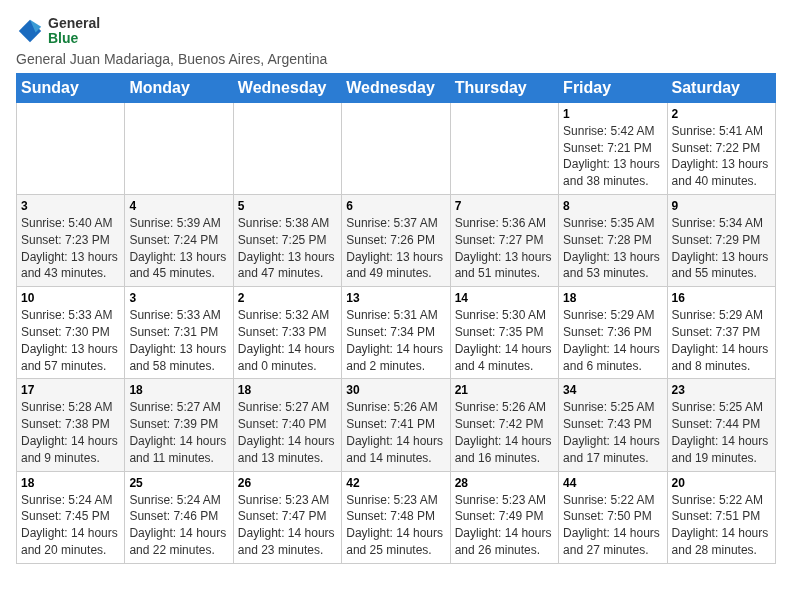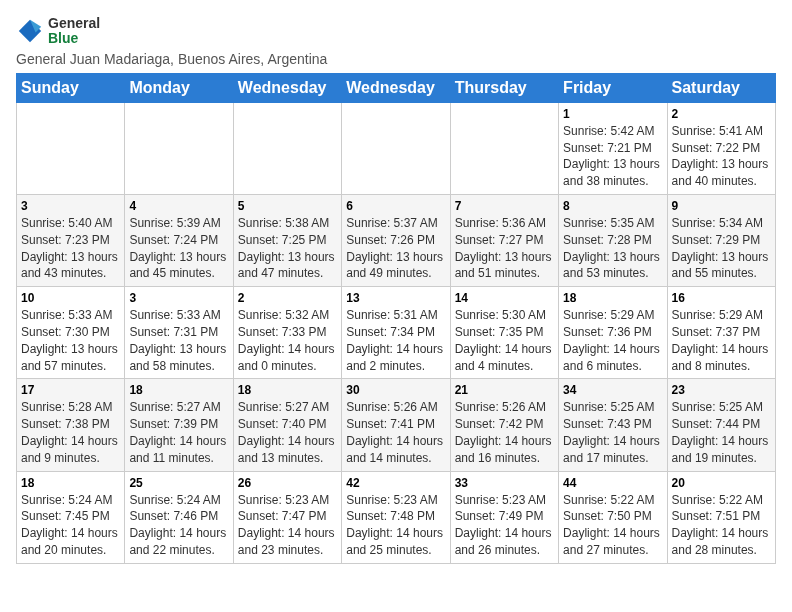--- a/index.html
+++ b/index.html
@@ -231,21 +231,21 @@
         </td>
         <td>
           <span class="day-num">26</span>
           <div class="day-info">Sunrise: 5:23 AM<br>Sunset: 7:47 PM<br>Daylight: 14 hours and 23 minutes.</div>
         </td>
         <td>
           <span class="day-num">42</span>
           <div class="day-info">Sunrise: 5:23 AM<br>Sunset: 7:48 PM<br>Daylight: 14 hours and 25 minutes.</div>
         </td>
         <td>
-          <span class="day-num">33</span>
+          <span class="day-num">28</span>
           <div class="day-info">Sunrise: 5:23 AM<br>Sunset: 7:49 PM<br>Daylight: 14 hours and 26 minutes.</div>
         </td>
         <td>
           <span class="day-num">44</span>
           <div class="day-info">Sunrise: 5:22 AM<br>Sunset: 7:50 PM<br>Daylight: 14 hours and 27 minutes.</div>
         </td>
         <td>
           <span class="day-num">20</span>
           <div class="day-info">Sunrise: 5:22 AM<br>Sunset: 7:51 PM<br>Daylight: 14 hours and 28 minutes.</div>
         </td>

